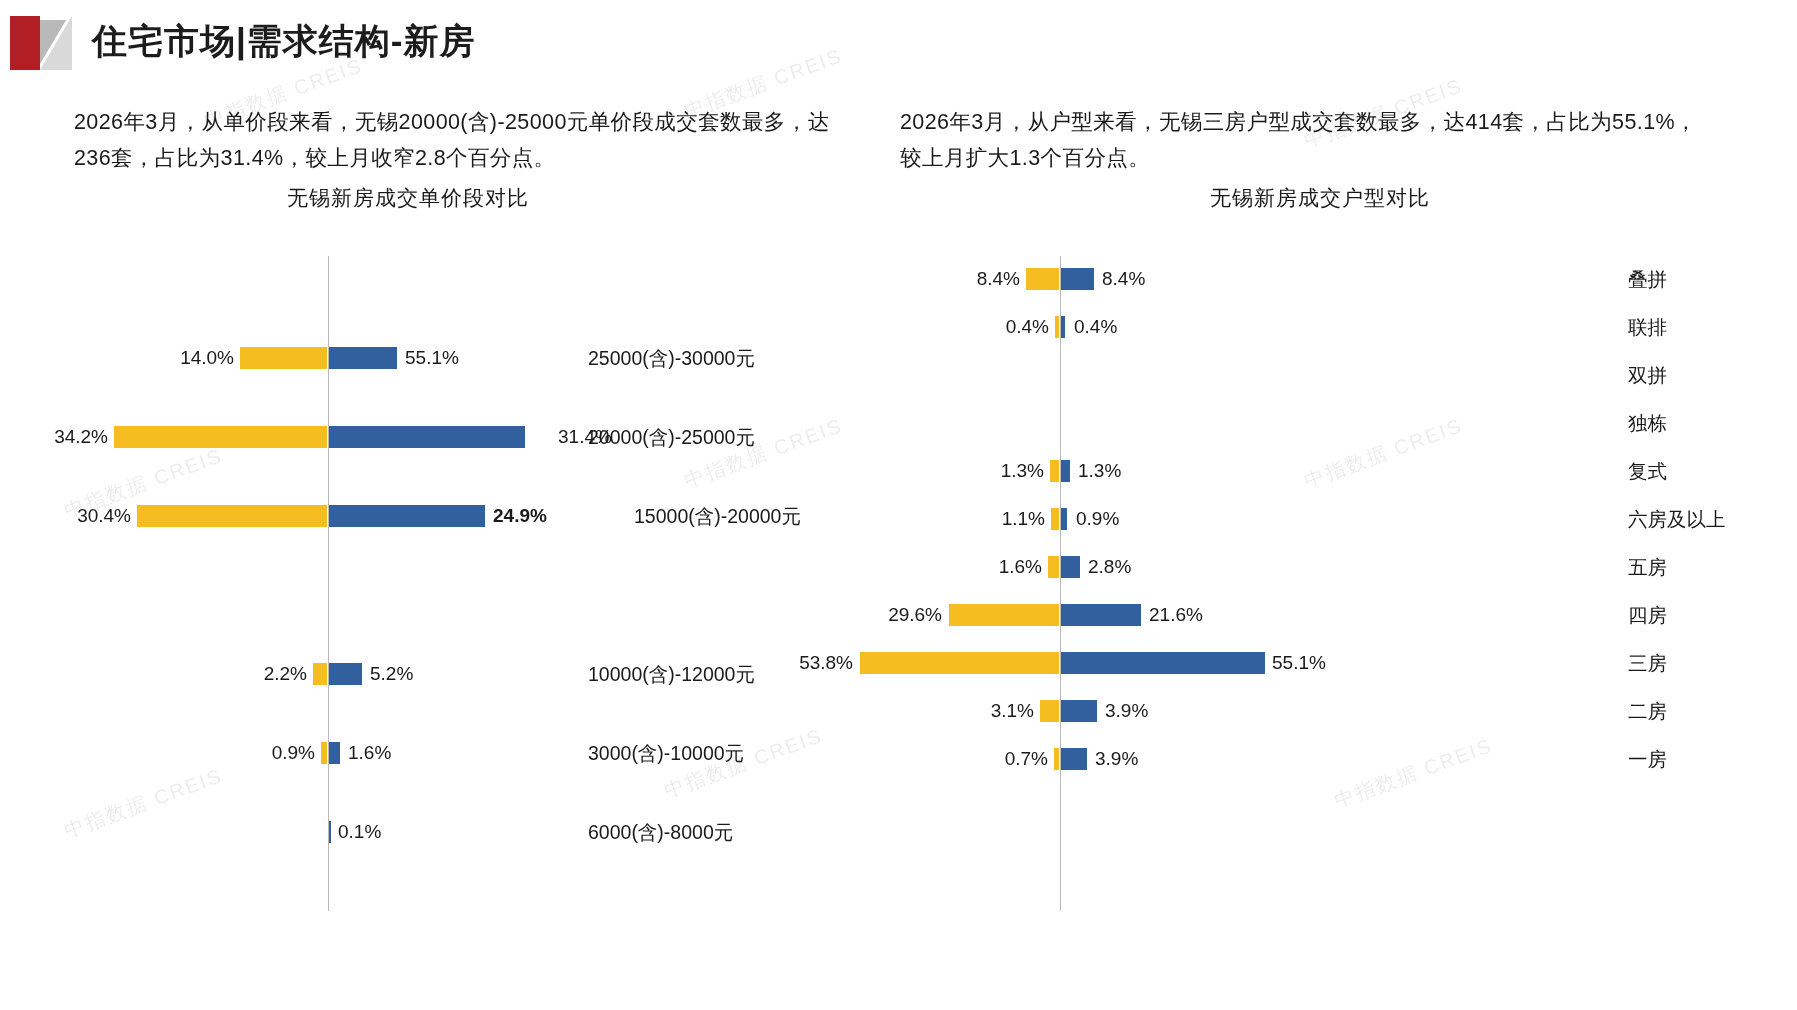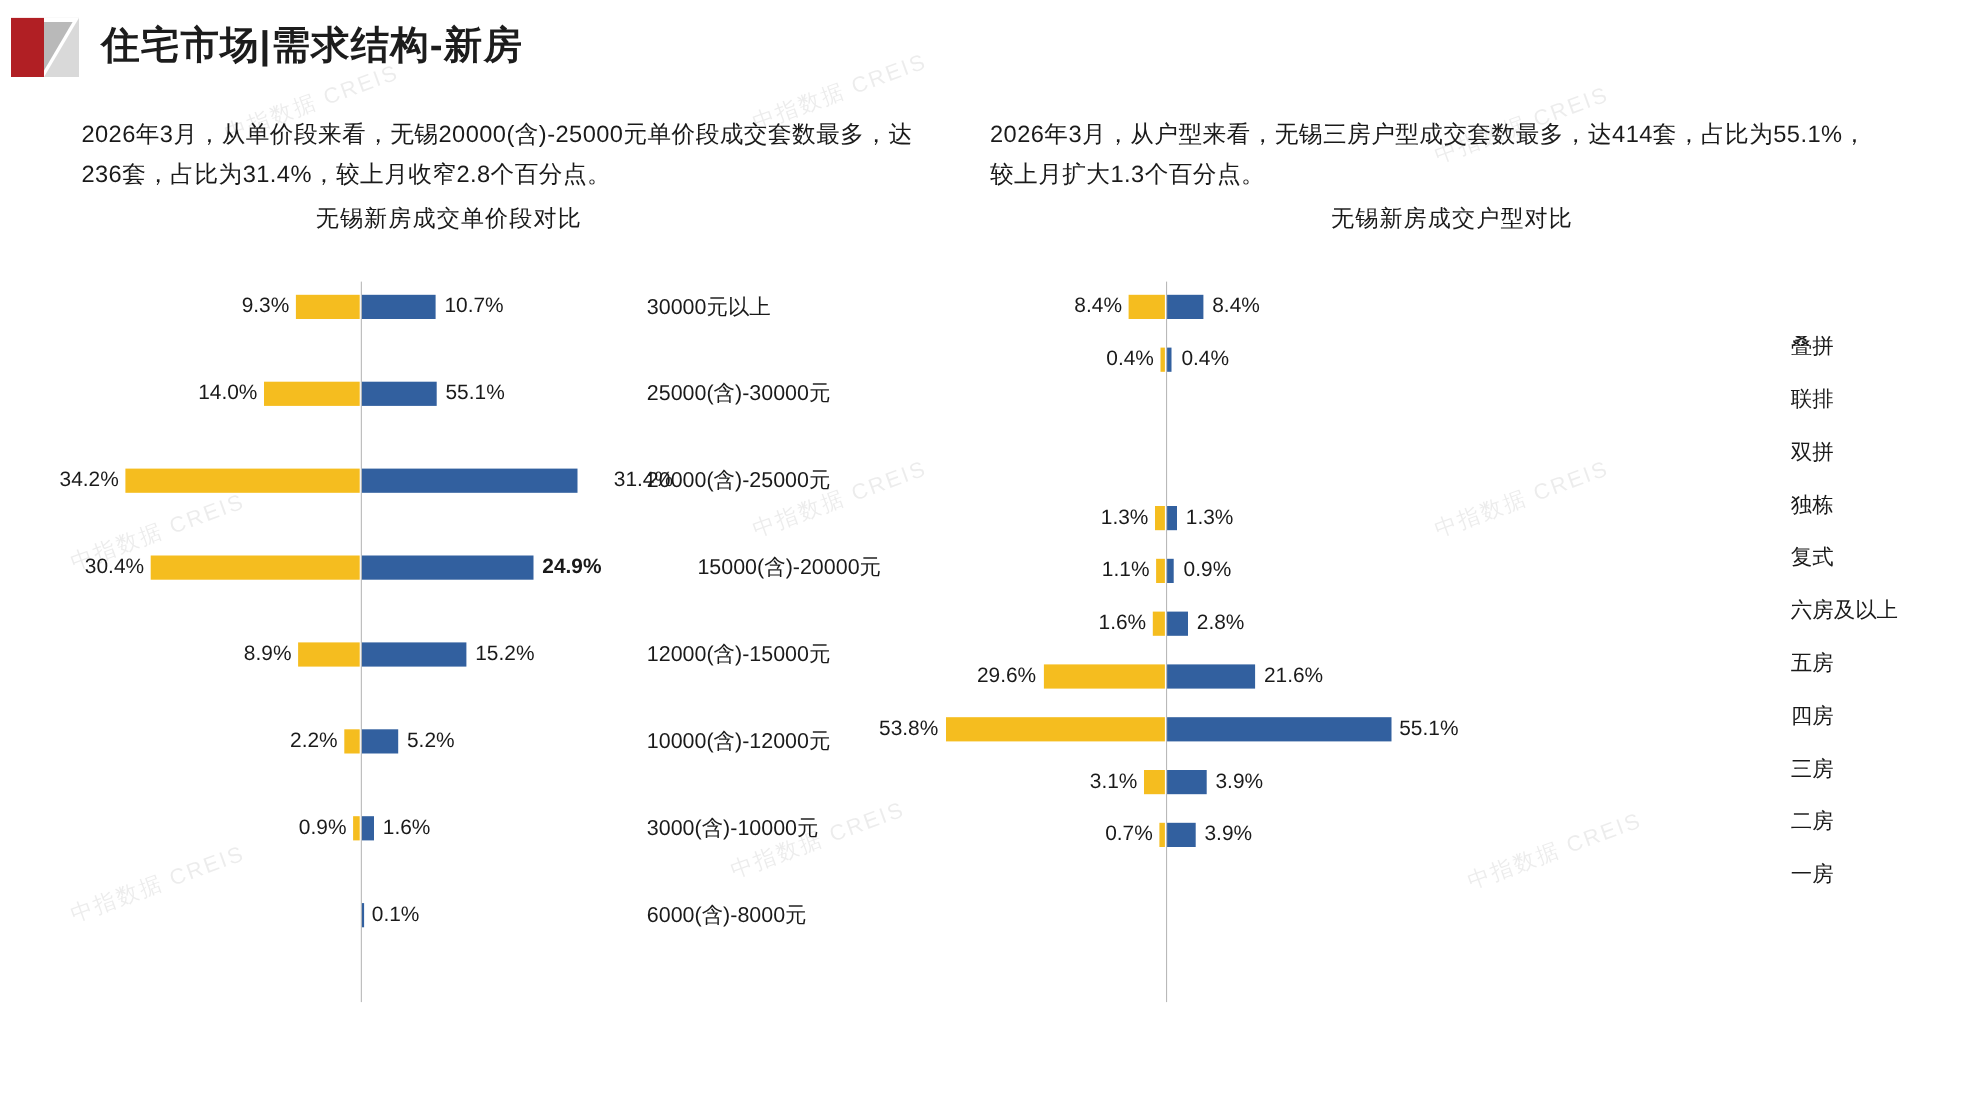--- a/index.html
+++ b/index.html
@@ -125,21 +125,21 @@
   .val.right { text-align: left; }
 
   .cat-label {
     position: absolute;
     font-size: 19.5px;
     color: #1a1a1a;
     line-height: 22px;
     white-space: nowrap;
   }
   .panel-left .cat-label  { text-align: left; }
-  .panel-right .cat-label { text-align: right; margin-top: 36px; }
+  .panel-right .cat-label { text-align: right; }
 
   
   .legend {
     position: absolute;
     top: 912px;
     width: 880px;
     display: flex;
     justify-content: center;
     align-items: center;
     gap: 22px;
@@ -193,27 +193,20 @@
     <div class="header-title">住宅市场|需求结构-新房</div>
   </div>
 
   <div class="panel panel-left">
     <div class="summary">2026年3月，从单价段来看，无锡20000(含)-25000元单价段成交套数最多，达236套，占比为31.4%，较上月收窄2.8个百分点。</div>
     <div class="chart-title">无锡新房成交单价段对比</div>
 
     <div class="chart">
       <div class="axis" style="left:320px;"></div>
 
-      <div class="row" style="top:12px;">
-        <div class="bar prev" style="right:541px; width:58px;"></div>
-        <div class="bar curr" style="left:321px; width:67px;"></div>
-        <div class="val left" style="right:605px; width:90px;">9.3%</div>
-        <div class="val right" style="left:396px; width:110px;">10.7%</div>
-        <div class="cat-label" style="left:580px;">30000元以上</div>
-      </div>
 
       <div class="row" style="top:91px;">
         <div class="bar prev" style="right:541px; width:87px;"></div>
         <div class="bar curr" style="left:321px; width:68px;"></div>
         <div class="val left" style="right:634px; width:100px;">14.0%</div>
         <div class="val right" style="left:397px; width:110px;">55.1%</div>
         <div class="cat-label" style="left:580px;">25000(含)-30000元</div>
       </div>
 
       <div class="row" style="top:170px;">
@@ -225,27 +218,20 @@
       </div>
 
       <div class="row" style="top:249px;">
         <div class="bar prev" style="right:541px; width:190px;"></div>
         <div class="bar curr" style="left:321px; width:156px;"></div>
         <div class="val left" style="right:737px; width:100px;">30.4%</div>
         <div class="val right" style="left:485px; width:90px;font-weight:bold;">24.9%</div>
         <div class="cat-label" style="left:580px;margin-left:46px;">15000(含)-20000元</div>
       </div>
 
-      <div class="row" style="top:328px;">
-        <div class="bar prev" style="right:541px; width:56px;"></div>
-        <div class="bar curr" style="left:321px; width:95px;"></div>
-        <div class="val left" style="right:603px; width:90px;">8.9%</div>
-        <div class="val right" style="left:424px; width:90px;">15.2%</div>
-        <div class="cat-label" style="left:580px;">12000(含)-15000元</div>
-      </div>
 
       <div class="row" style="top:407px;">
         <div class="bar prev" style="right:541px; width:14px;"></div>
         <div class="bar curr" style="left:321px; width:33px;"></div>
         <div class="val left" style="right:561px; width:90px;">2.2%</div>
         <div class="val right" style="left:362px; width:90px;">5.2%</div>
         <div class="cat-label" style="left:580px;">10000(含)-12000元</div>
       </div>
 
       <div class="row" style="top:486px;">

